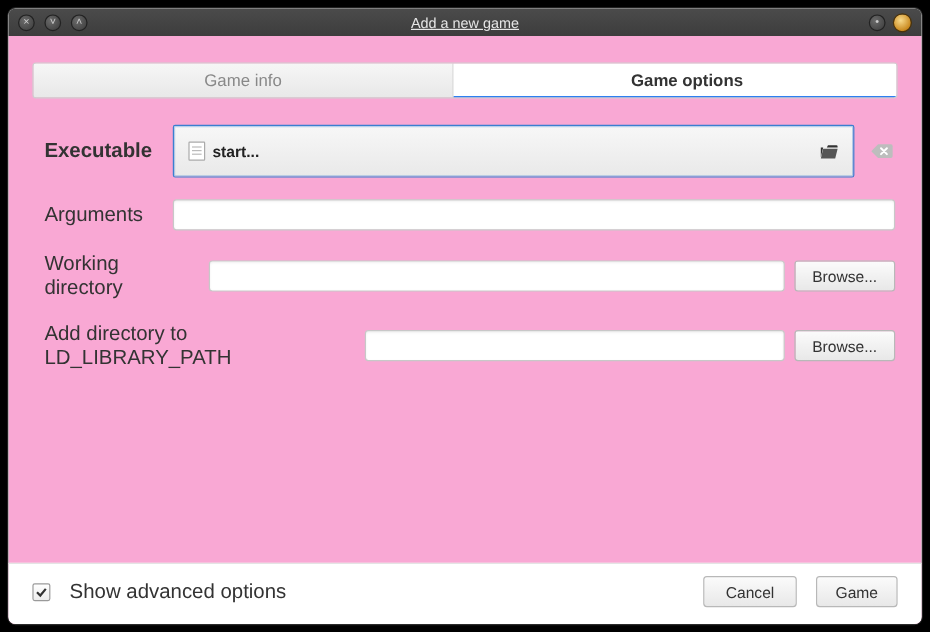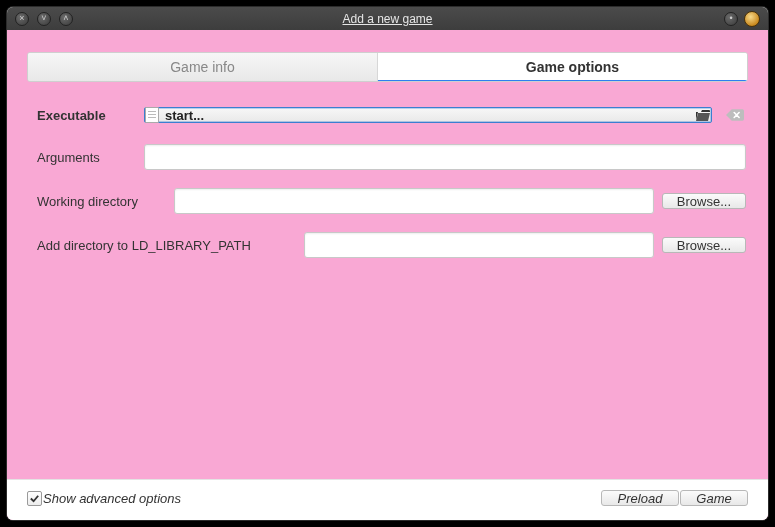--- a/index.html
+++ b/index.html
@@ -128,33 +128,33 @@
     flex-direction: column;
     gap: 18px;
   }
   .row {
     display: flex;
     align-items: center;
     gap: 12px;
   }
   .label {
     color: #333;
-    font-size: 13px;
+    font-size: 17px;
   }
   .label.bold { font-weight:700; }
 
   .fileselect {
     flex: 1;
-    height: 16px;
+    height: 44px;
     border: 1px solid #b8b8b8;
     border-radius: 2px;
     background: linear-gradient(to bottom, #f7f7f7, #e9e9e9);
     display: flex;
     align-items: center;
-    padding: 0 0;
+    padding: 0 12px;
     gap: 6px;
     cursor: pointer;
     box-shadow: inset 0 1px 0 rgba(255,255,255,.6);
   }
   .fileselect.active {
     border: 1px solid #3b7fd0;
     box-shadow: 0 0 0 1px rgba(59,127,208,.35) inset, inset 0 1px 0 rgba(255,255,255,.6);
   }
   .fileselect .doc-icon {
     width:14px; height:16px;
@@ -193,38 +193,37 @@
     border-radius: 3px;
     background:#fff;
     padding: 0 6px;
     font: inherit;
     color:#333;
     outline:none;
     box-shadow: inset 0 1px 2px rgba(0,0,0,.07);
   }
 
   .btn {
-    height: 16px;
+    height: 26px;
     padding: 0 14px;
     border: 1px solid #b8b8b8;
     border-radius: 3px;
     background: linear-gradient(to bottom, #fbfbfb, #e8e8e8);
     color:#333;
     font: inherit;
     cursor:pointer;
   }
 
   .footer {
     border-top: 1px solid #e4e4e4;
     padding: 10px 20px 14px 20px;
     display:flex;
     align-items:center;
-    gap:1px;
+    gap:16px;
     background:#fff;
-    font-style:italic;
   }
   .footer .spacer { flex:1; }
   .checkbox {
     width:15px; height:15px;
     border:1px solid #9a9a9a;
     border-radius:2px;
     background:linear-gradient(to bottom,#fff,#ededed);
     display:flex; align-items:center; justify-content:center;
     cursor:pointer;
   }
@@ -317,19 +316,19 @@
       </div>
 
       <div class="footer">
         <div class="checkbox">
           <svg viewBox="0 0 12 12">
               <path fill="none" stroke="#333" stroke-width="2" d="M2 6l3 3 5-6"></path>
             </svg>
         </div>
         <span class="label">Show advanced options</span>
         <span class="spacer"></span>
-        <button class="btn" style="min-width:78px">Preload</button>
+        <button class="btn" style="min-width:78px">Cancel</button>
         <button class="btn" style="min-width:68px">Game</button>
       </div>
 
     </div>
   </div>
 </div>
 
 </body></html>

